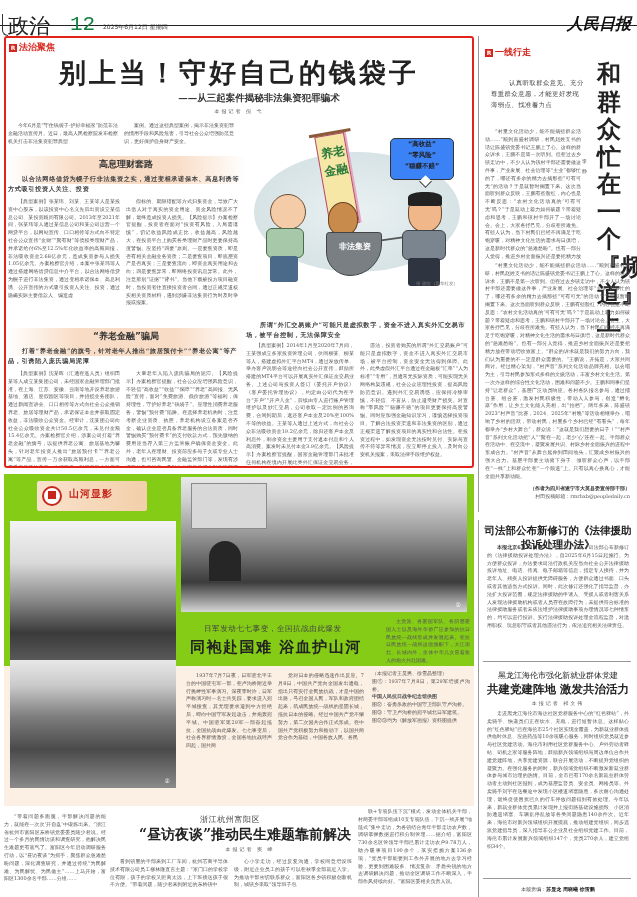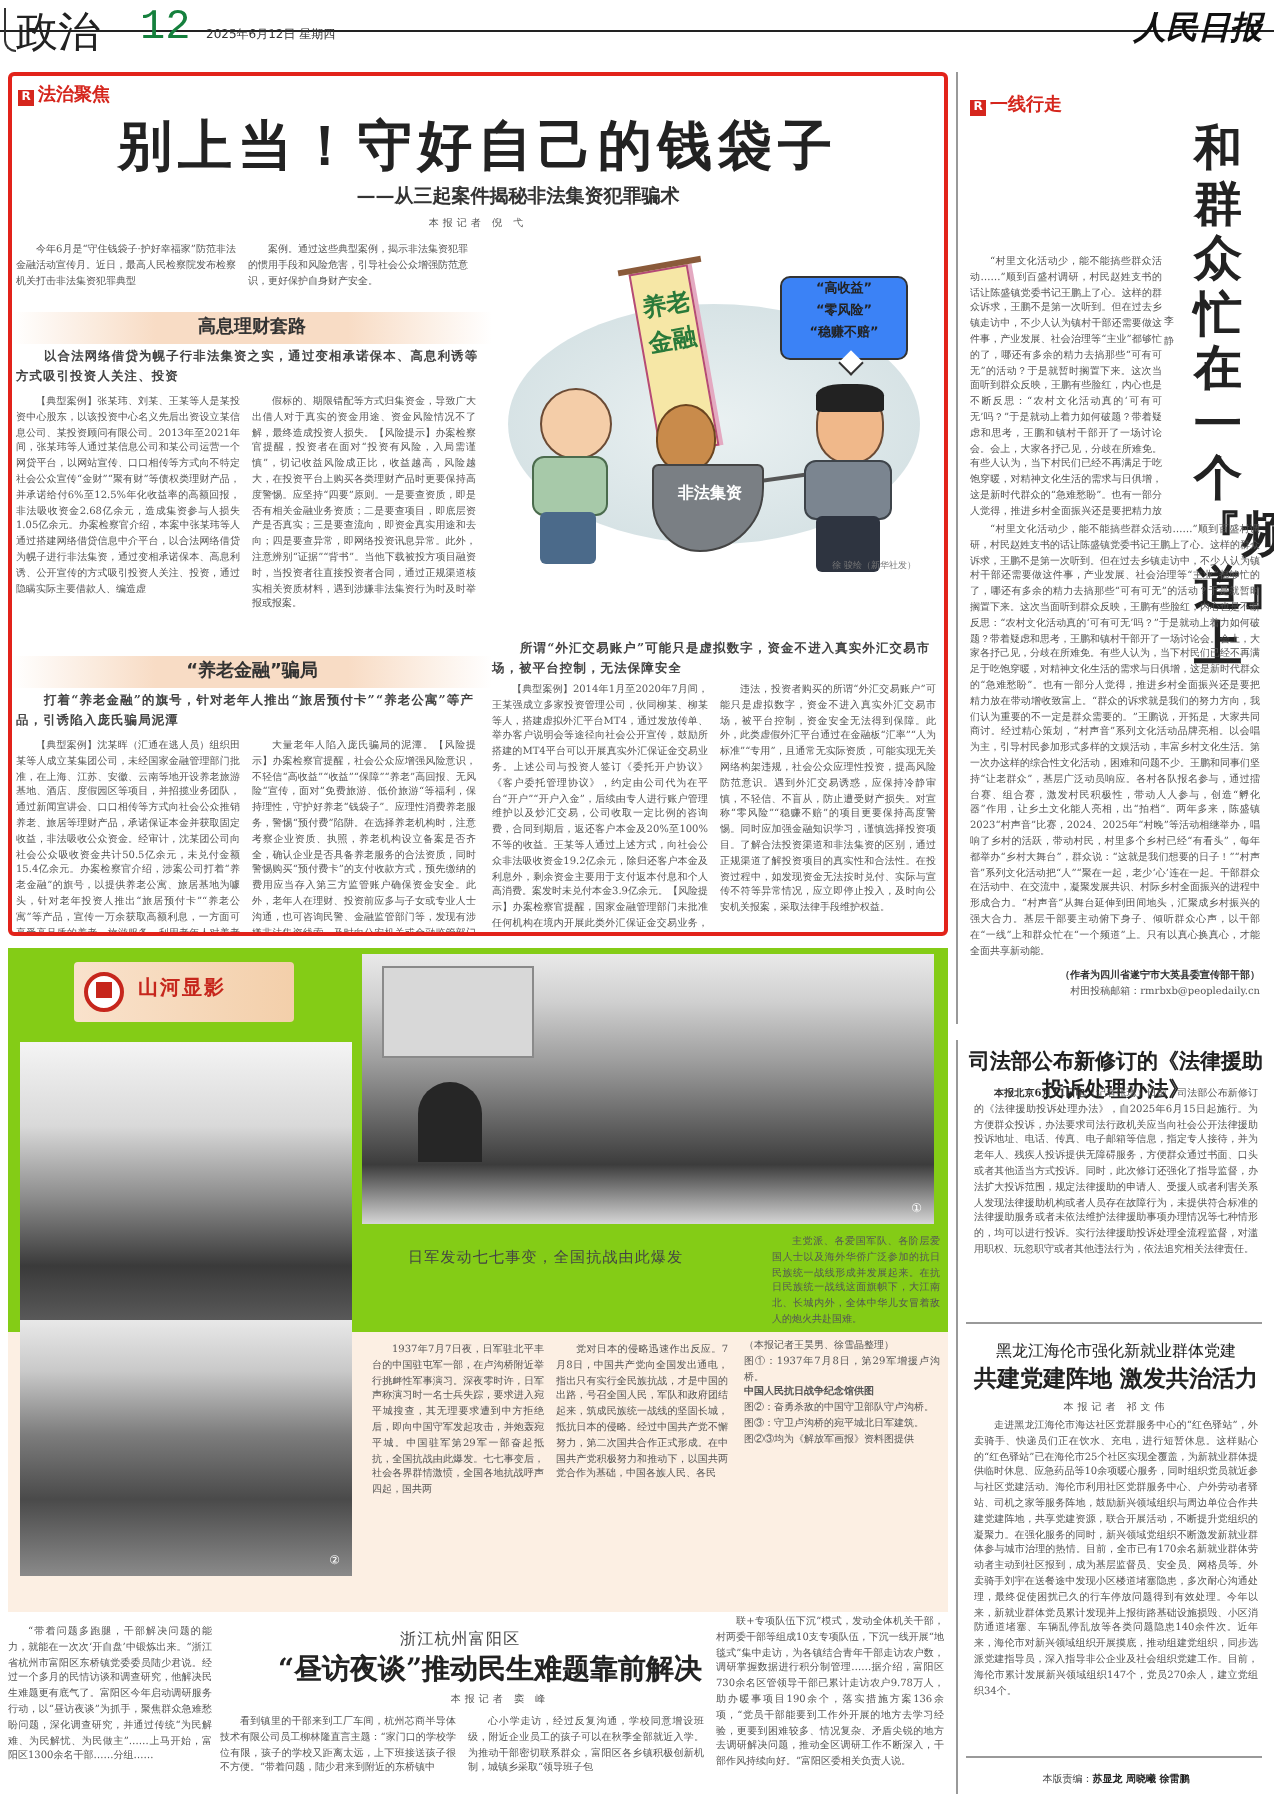--- a/index.html
+++ b/index.html
@@ -1,36 +1,36 @@
 <!DOCTYPE html>
 <html><head>
 <meta charset="utf-8">
 <style>
   * { box-sizing: border-box; margin: 0; padding: 0; }
   html, body { width: 637px; height: 897px; overflow: hidden; background: #fff; }
   body { font-family: "DejaVu Serif", serif; color: #333; position: relative; }
 
-  .masthead { position: absolute; left: 0; top: 0; width: 637px; height: 16px; border-bottom: 1.5px solid #222; }
+  .masthead { position: absolute; left: 0; top: 10px; width: 637px; height: 16px; border-bottom: 1.5px solid #222; }
   .masthead .bracket { position: absolute; left: 2px; top: 4px; width: 6px; height: 22px; border-left: 1px solid #333; border-bottom: 1px solid #333; border-bottom-left-radius: 6px; }
   .masthead .section { position: absolute; left: 8px; top: 2px; font-family: "DejaVu Sans", sans-serif; font-size: 21px; color: #222; }
   .masthead .pageno { position: absolute; left: 70px; top: 3px; font-family: Liberation Mono, monospace; font-size: 21px; color: #15803d; }
   .masthead .date { position: absolute; left: 103px; top: 13px; font-family: "DejaVu Sans", sans-serif; font-size: 6px; color: #333; }
   .masthead .logo { position: absolute; right: 6px; top: 4px; font-family: "DejaVu Serif", serif; font-style: italic; font-size: 16px; font-weight: bold; color: #111; }
 
   .feature { position: absolute; left: 4px; top: 36px; width: 470px; height: 432px; border: 2px solid #e2231a; border-radius: 3px; }
   .col-tag { font-family: "DejaVu Sans", sans-serif; font-weight: bold; color: #d5261d; font-size: 9px; position: absolute; }
   .col-tag .box { display: inline-block; width: 8px; height: 8px; background: #d5261d; color: #fff; font-size: 6px; text-align: center; line-height: 8px; margin-right: 2px; vertical-align: 0px; }
   .headline { position: absolute; left: 0; width: 100%; text-align: center; font-family: "DejaVu Sans", sans-serif; font-weight: bold; color: #222; }
   .subhead { position: absolute; left: 0; width: 100%; text-align: center; font-family: "DejaVu Serif", serif; font-weight: bold; color: #333; }
   .byline { position: absolute; text-align: center; font-size: 5px; color: #555; letter-spacing: 2px; }
 
   .body-text { position: absolute; font-size: 5px; line-height: 7.8px; color: #555; text-align: justify; text-indent: 10px; overflow: hidden; }
   .body-text .hl { font-weight: bold; color: #333; }
 
-  .band { position: absolute; height: 16px; background: linear-gradient(90deg, rgba(250,225,205,0) 0%, #f8dcc5 30%, #f8dcc5 70%, rgba(250,225,205,0) 100%); font-family: "DejaVu Sans", sans-serif; font-weight: bold; font-size: 9px; text-align: center; line-height: 16px; color: #333; }
+  .band { position: absolute; height: 28px; background: linear-gradient(90deg, rgba(250,225,205,0) 0%, #f8dcc5 30%, #f8dcc5 70%, rgba(250,225,205,0) 100%); font-family: "DejaVu Sans", sans-serif; font-weight: bold; font-size: 9px; text-align: center; line-height: 16px; color: #333; }
   .lede { position: absolute; font-size: 6.2px; line-height: 10px; font-weight: bold; color: #444; letter-spacing: 0.6px; text-indent: 14px; }
 
   .cartoon { position: absolute; left: 244px; top: 114px; width: 222px; height: 178px; overflow: hidden; }
   .cartoon .sky { position: absolute; left: 8px; top: 40px; width: 206px; height: 120px; border-radius: 50%; background: radial-gradient(ellipse at center, #eaf1f2 0%, #cfdde0 100%); }
   .banner { position: absolute; left: 76px; top: 22px; width: 30px; height: 92px; background: #f6e7a6; border: 1px solid #b54a77; transform: rotate(-10deg); box-shadow: 2px 0 0 #e4a9c1; }
   .banner .rod { position: absolute; left: -6px; top: -4px; width: 42px; height: 3px; background: #8a5a3a; }
   .banner-text { position: absolute; left: 3px; top: 8px; width: 24px; font-family: "DejaVu Sans", sans-serif; font-weight: bold; font-size: 12px; line-height: 18px; text-align: center; color: #2a7a3a; }
   .speech { position: absolute; left: 144px; top: 26px; width: 64px; height: 42px; border: 1px solid #333; border-radius: 5px; background: #3b82f6; }
   .speech::after { content: ""; position: absolute; left: 30px; bottom: -7px; width: 8px; height: 8px; background: #fff; border-right: 1px solid #333; border-bottom: 1px solid #333; transform: rotate(45deg); }
   .speech-line { display: block; text-align: center; font-family: "DejaVu Sans", sans-serif; font-weight: bold; font-size: 6.5px; line-height: 11px; color: #222; }
@@ -148,20 +148,21 @@
   <div class="body-text" style="left:240px;top:304px;width:108px;height:124px;">【典型案例】2014年1月至2020年7月间，王某强成立多家投资管理公司，伙同柳某、柳某等人，搭建虚拟外汇平台MT4，通过发放传单、举办客户说明会等途径向社会公开宣传，鼓励所搭建的MT4平台可以开展真实外汇保证金交易业务。上述公司与投资人签订《委托开户协议》《客户委托管理协议》，约定由公司代为在平台“开户”“开户入金”，后续由专人进行账户管理维护以及炒汇交易，公司收取一定比例的咨询费，合同到期后，返还客户本金及20%至100%不等的收益。王某等人通过上述方式，向社会公众非法吸收资金19.2亿余元，除归还客户本金及利息外，剩余资金主要用于支付返本付息和个人高消费。案发时未兑付本金3.9亿余元。【风险提示】办案检察官提醒，国家金融管理部门未批准任何机构在境内开展此类外汇保证金交易业务，投资者务必提高警惕</div>
   <div class="body-text" style="left:354px;top:304px;width:108px;height:124px;">违法，投资者购买的所谓“外汇交易账户”可能只是虚拟数字，资金不进入真实外汇交易市场，被平台控制，资金安全无法得到保障。此外，此类虚假外汇平台通过在金融板“汇率”“人为标准”“专用”，且通常无实际资质，可能实现无关网络构架违规，社会公众应理性投资，提高风险防范意识。遇到外汇交易诱惑，应保持冷静审慎，不轻信、不盲从，防止遭受财产损失。对宣称“零风险”“稳赚不赔”的项目更要保持高度警惕。同时应加强金融知识学习，谨慎选择投资项目。了解合法投资渠道和非法集资的区别，通过正规渠道了解投资项目的真实性和合法性。在投资过程中，如发现资金无法按时兑付、实际与宣传不符等异常情况，应立即停止投入，及时向公安机关报案，采取法律手段维护权益。</div>
 </div>
 
 <div class="right-col">
   <div class="col-tag">
     <span class="box">R</span><span>一线行走</span>
   </div>
   <div class="vtitle">和群众忙在一个『频道』上</div>
   <div class="vauthor">李 静</div>
+  <div class="blurb">认真听取群众意见、充分尊重群众意愿，才能更好发现薄弱点、找准着力点</div>
   <div class="body-text" style="left:6px;top:92px;width:96px;height:132px;">“村里文化活动少，能不能搞些群众活动……”顺到百盛村调研，村民赵姓支书的话让陈盛镇党委书记王鹏上了心。这样的群众诉求，王鹏不是第一次听到。但在过去乡镇走访中，不少人认为镇村干部还需要做这件事，产业发展、社会治理等“主业”都够忙的了，哪还有多余的精力去搞那些“可有可无”的活动？于是就暂时搁置下来。这次当面听到群众反映，王鹏有些脸红，内心也是不断反思：“农村文化活动真的‘可有可无’吗？”于是就动上着力如何破题？带着疑虑和思考，王鹏和镇村干部开了一场讨论会。会上，大家各抒己见，分歧在所难免。有些人认为，当下村民们已经不再满足于吃饱穿暖，对精神文化生活的需求与日俱增，这是新时代群众的“急难愁盼”。也有一部分人觉得，推进乡村全面振兴还是要把精力放在带动增收致富上。“群众的诉求就是我们的努力方向，我们认为重要的不一定是群众需要的。”王鹏说，开拓是，大家共同商讨。经过精心策划，“村声音”系列文化活动品牌亮相。以会唱为主，引导村民参加形式多样的文娱活动，丰富乡村文化生活。第一次办这样的综合性文化活动，困难和问题不少。王鹏和同事们坚持“让老群众”，基层广泛动员响应。各村各队报名参与，通过擂台赛、组合赛，激发村民积极性，带动人人参与，创造“孵化器”作用，让乡土文化能人亮相，出“拍档”。两年多来，陈盛镇2023“村声音”比赛，2024、2025年“村晚”等活动相继举办，唱响了乡村的活跃，带动村民，村里多个乡村已经“有看头”，每年都举办“乡村大舞台”，群众说：“这就是我们想要的日子！”“村声音”系列文化活动把“人”“聚在一起，老少‘心’连在一起。干部群众在活动中、在交流中，凝聚发展共识、村际乡村全面振兴的进程中形成合力。“村声音”从舞台延伸到田间地头，汇聚成乡村振兴的强大合力。基层干部要主动俯下身子、倾听群众心声，以干部在“一线”上和群众忙在“一个频道”上。只有以真心换真心，才能全面共享新动能。</div>
   <div class="body-text" style="left:6px;top:226px;width:145px;height:218px;">“村里文化活动少，能不能搞些群众活动……”顺到百盛村调研，村民赵姓支书的话让陈盛镇党委书记王鹏上了心。这样的群众诉求，王鹏不是第一次听到。但在过去乡镇走访中，不少人认为镇村干部还需要做这件事，产业发展、社会治理等“主业”都够忙的了，哪还有多余的精力去搞那些“可有可无”的活动？于是就暂时搁置下来。这次当面听到群众反映，王鹏有些脸红，内心也是不断反思：“农村文化活动真的‘可有可无’吗？”于是就动上着力如何破题？带着疑虑和思考，王鹏和镇村干部开了一场讨论会。会上，大家各抒己见，分歧在所难免。有些人认为，当下村民们已经不再满足于吃饱穿暖，对精神文化生活的需求与日俱增，这是新时代群众的“急难愁盼”。也有一部分人觉得，推进乡村全面振兴还是要把精力放在带动增收致富上。“群众的诉求就是我们的努力方向，我们认为重要的不一定是群众需要的。”王鹏说，开拓是，大家共同商讨。经过精心策划，“村声音”系列文化活动品牌亮相。以会唱为主，引导村民参加形式多样的文娱活动，丰富乡村文化生活。第一次办这样的综合性文化活动，困难和问题不少。王鹏和同事们坚持“让老群众”，基层广泛动员响应。各村各队报名参与，通过擂台赛、组合赛，激发村民积极性，带动人人参与，创造“孵化器”作用，让乡土文化能人亮相，出“拍档”。两年多来，陈盛镇2023“村声音”比赛，2024、2025年“村晚”等活动相继举办，唱响了乡村的活跃，带动村民，村里多个乡村已经“有看头”，每年都举办“乡村大舞台”，群众说：“这就是我们想要的日子！”“村声音”系列文化活动把“人”“聚在一起，老少‘心’连在一起。干部群众在活动中、在交流中，凝聚发展共识、村际乡村全面振兴的进程中形成合力。“村声音”从舞台延伸到田间地头，汇聚成乡村振兴的强大合力。基层干部要主动俯下身子、倾听群众心声，以干部在“一线”上和群众忙在“一个频道”上。只有以真心换真心，才能全面共享新动能。</div>
   <div class="author-note">
     <b>（作者为四川省遂宁市大英县委宣传部干部）</b><br>
     <span>村田投稿邮箱：rmrbxb@peopledaily.cn</span>
   </div>
 </div>
 
 <div class="news-block">
   <div class="news-title" style="top:4px;font-size:10.5px;">司法部公布新修订的《法律援助投诉处理办法》</div>
@@ -184,20 +185,21 @@
     <div class="emblem"></div>
     <span class="label">山河显影</span>
   </div>
   <div class="photo photo1">
     <div class="tower"></div>
     <div class="gate"></div>
     <span class="circled">①</span>
   </div>
   <div class="photo photo2"></div>
   <div class="kicker" style="left:200px;top:150px;">日军发动七七事变，全国抗战由此爆发</div>
+  <div class="big-title" style="left:186px;top:164px;">同袍赴国难  浴血护山河</div>
   <div class="body-text" style="left:382px;top:144px;width:84px;height:46px;">主党派、各爱国军队、各阶层爱国人士以及海外华侨广泛参加的抗日民族统一战线形成并发展起来。在抗日民族统一战线这面旗帜下，大江南北、长城内外，全体中华儿女冒着敌人的炮火共赴国难。</div>
 </div>
 <div class="shanhe-lower">
   <div class="photo photo3b" style="top:-6px;height:128px;">
     <span class="circled">②</span>
   </div>
   <div class="body-text" style="left:182px;top:6px;width:86px;height:124px;">1937年7月7日夜，日军驻北平丰台的中国驻屯军一部，在卢沟桥附近举行挑衅性军事演习。深夜零时许，日军声称演习时一名士兵失踪，要求进入宛平城搜查，其无理要求遭到中方拒绝后，即向中国守军发起攻击，并炮轰宛平城。中国驻军第29军一部奋起抵抗，全国抗战由此爆发。七七事变后，社会各界群情激愤，全国各地抗战呼声四起，国共两</div>
   <div class="body-text" style="left:274px;top:6px;width:86px;height:124px;">党对日本的侵略迅速作出反应。7月8日，中国共产党向全国发出通电，指出只有实行全民族抗战，才是中国的出路，号召全国人民，军队和政府团结起来，筑成民族统一战线的坚固长城，抵抗日本的侵略。经过中国共产党不懈努力，第二次国共合作正式形成。在中国共产党积极努力和推动下，以国共两党合作为基础，中国各族人民、各民</div>
   <div class="body-text" style="left:368px;top:4px;width:98px;height:130px;text-indent:0;">
     <span>（本报记者王昊男、徐雪晶整理）</span><br>

